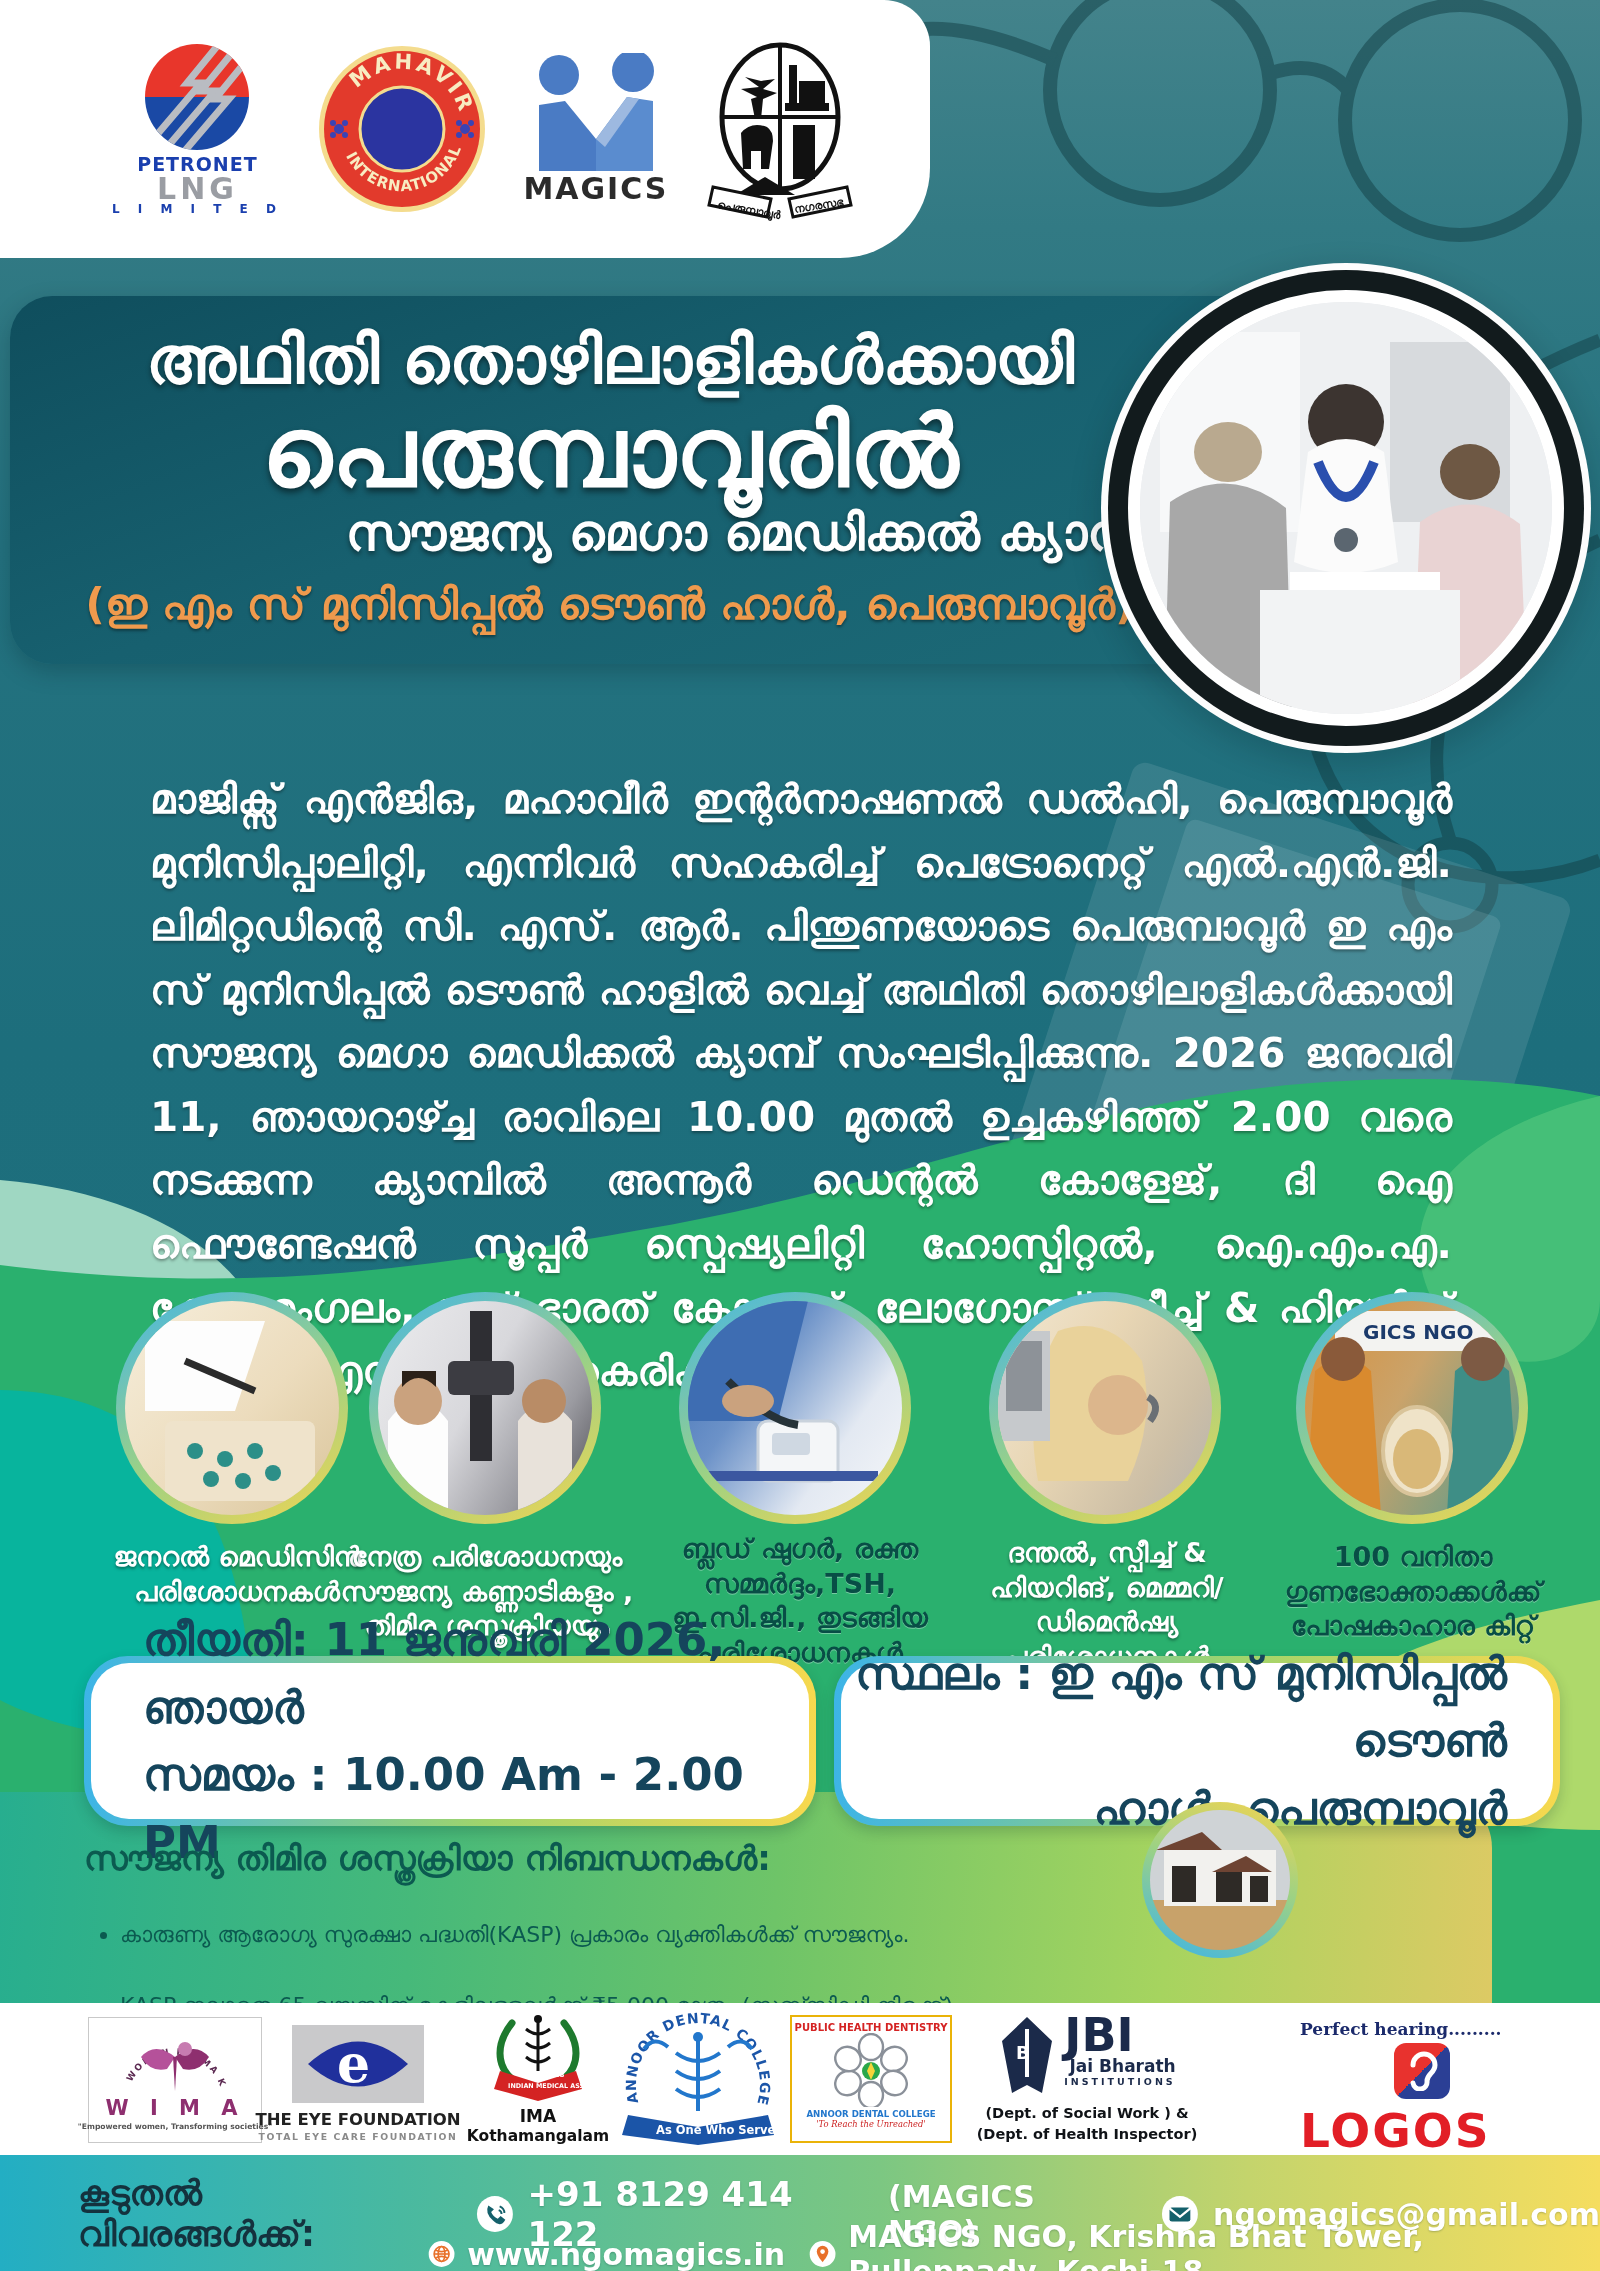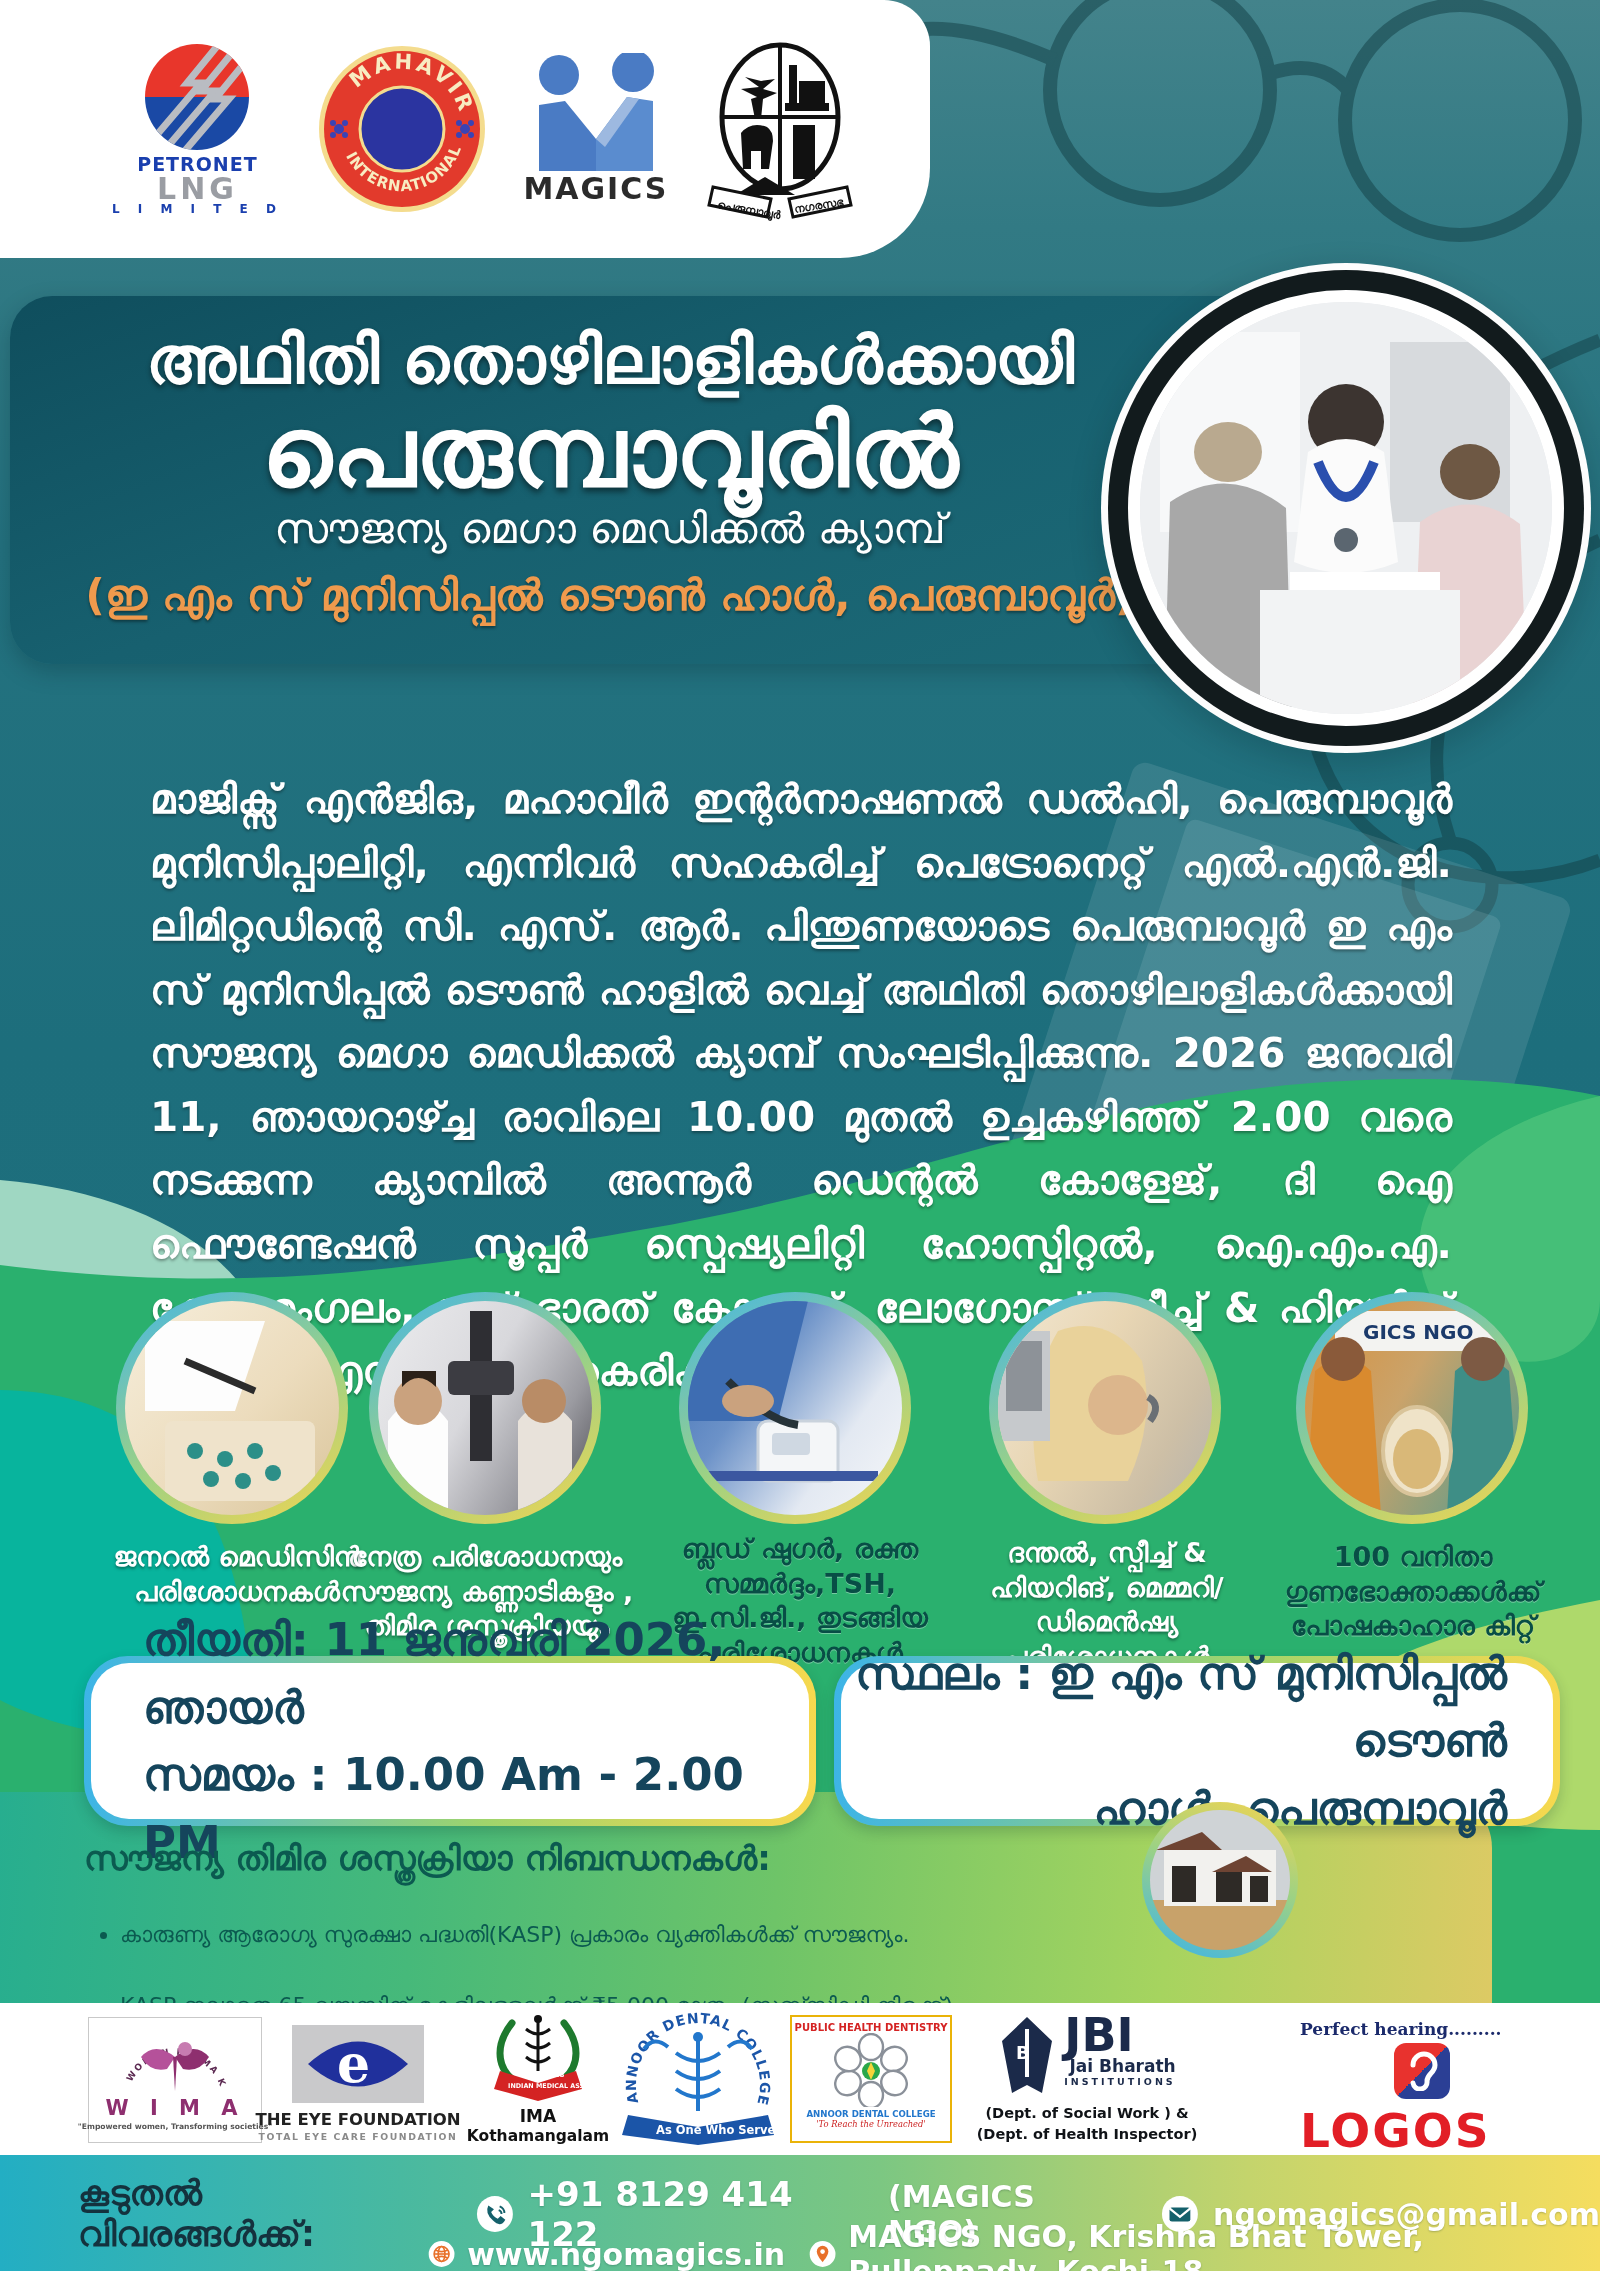--- a/index.html
+++ b/index.html
@@ -28,21 +28,21 @@
   .petronet-txt2{color:#9a9da3;font-weight:800;font-size:30px;letter-spacing:4px;line-height:.9;}
   .petronet-txt3{color:#1a3fae;font-weight:700;font-size:12px;letter-spacing:7px;}
   .magics-label{color:#2b2b2b;font-weight:700;font-size:30px;letter-spacing:2px;margin-top:-2px;}
   
   .title-panel{left:10px;top:296px;width:1408px;height:368px;border-radius:42px;
     background:linear-gradient(160deg,#0f4e5d 0%,#17606f 45%,#1d6b78 100%);
     box-shadow:0 8px 22px rgba(0,30,40,.25);}
   .title-wrap{position:absolute;left:60px;top:26px;width:1080px;text-align:center;color:#fff;}
   .t1{font-size:66px;font-weight:800;text-shadow:0 3px 5px rgba(0,0,0,.45);white-space:nowrap;}
   .t2{font-size:98px;font-weight:800;line-height:1.08;text-shadow:0 4px 6px rgba(0,0,0,.5);white-space:nowrap;}
-  .t3{font-size:42px;font-weight:400;line-height:1.1;text-shadow:0 3px 5px rgba(0,0,0,.45);white-space:nowrap;}
+  .t3{font-size:50px;font-weight:700;line-height:1.1;text-shadow:0 3px 5px rgba(0,0,0,.45);white-space:nowrap;text-align:right;}
   .t4{font-size:43px;font-weight:800;color:#ef9a4d;margin-top:18px;white-space:nowrap;text-shadow:0 2px 3px rgba(0,0,0,.4);}
   
   .doc-circle{left:1128px;top:290px;width:436px;height:436px;border-radius:50%;
     border:12px solid #fff;box-sizing:border-box;
     box-shadow:0 0 0 20px #121b1d,0 0 0 27px #fdfdfd,0 10px 30px 30px rgba(0,20,25,.18);
     overflow:hidden;background:#e9ecee;}
   
   .about{left:150px;top:768px;width:1302px;color:#fff;font-size:40.5px;font-weight:700;
     line-height:1.57;text-align:justify;text-shadow:0 2px 3px rgba(0,0,0,.35);}
   

